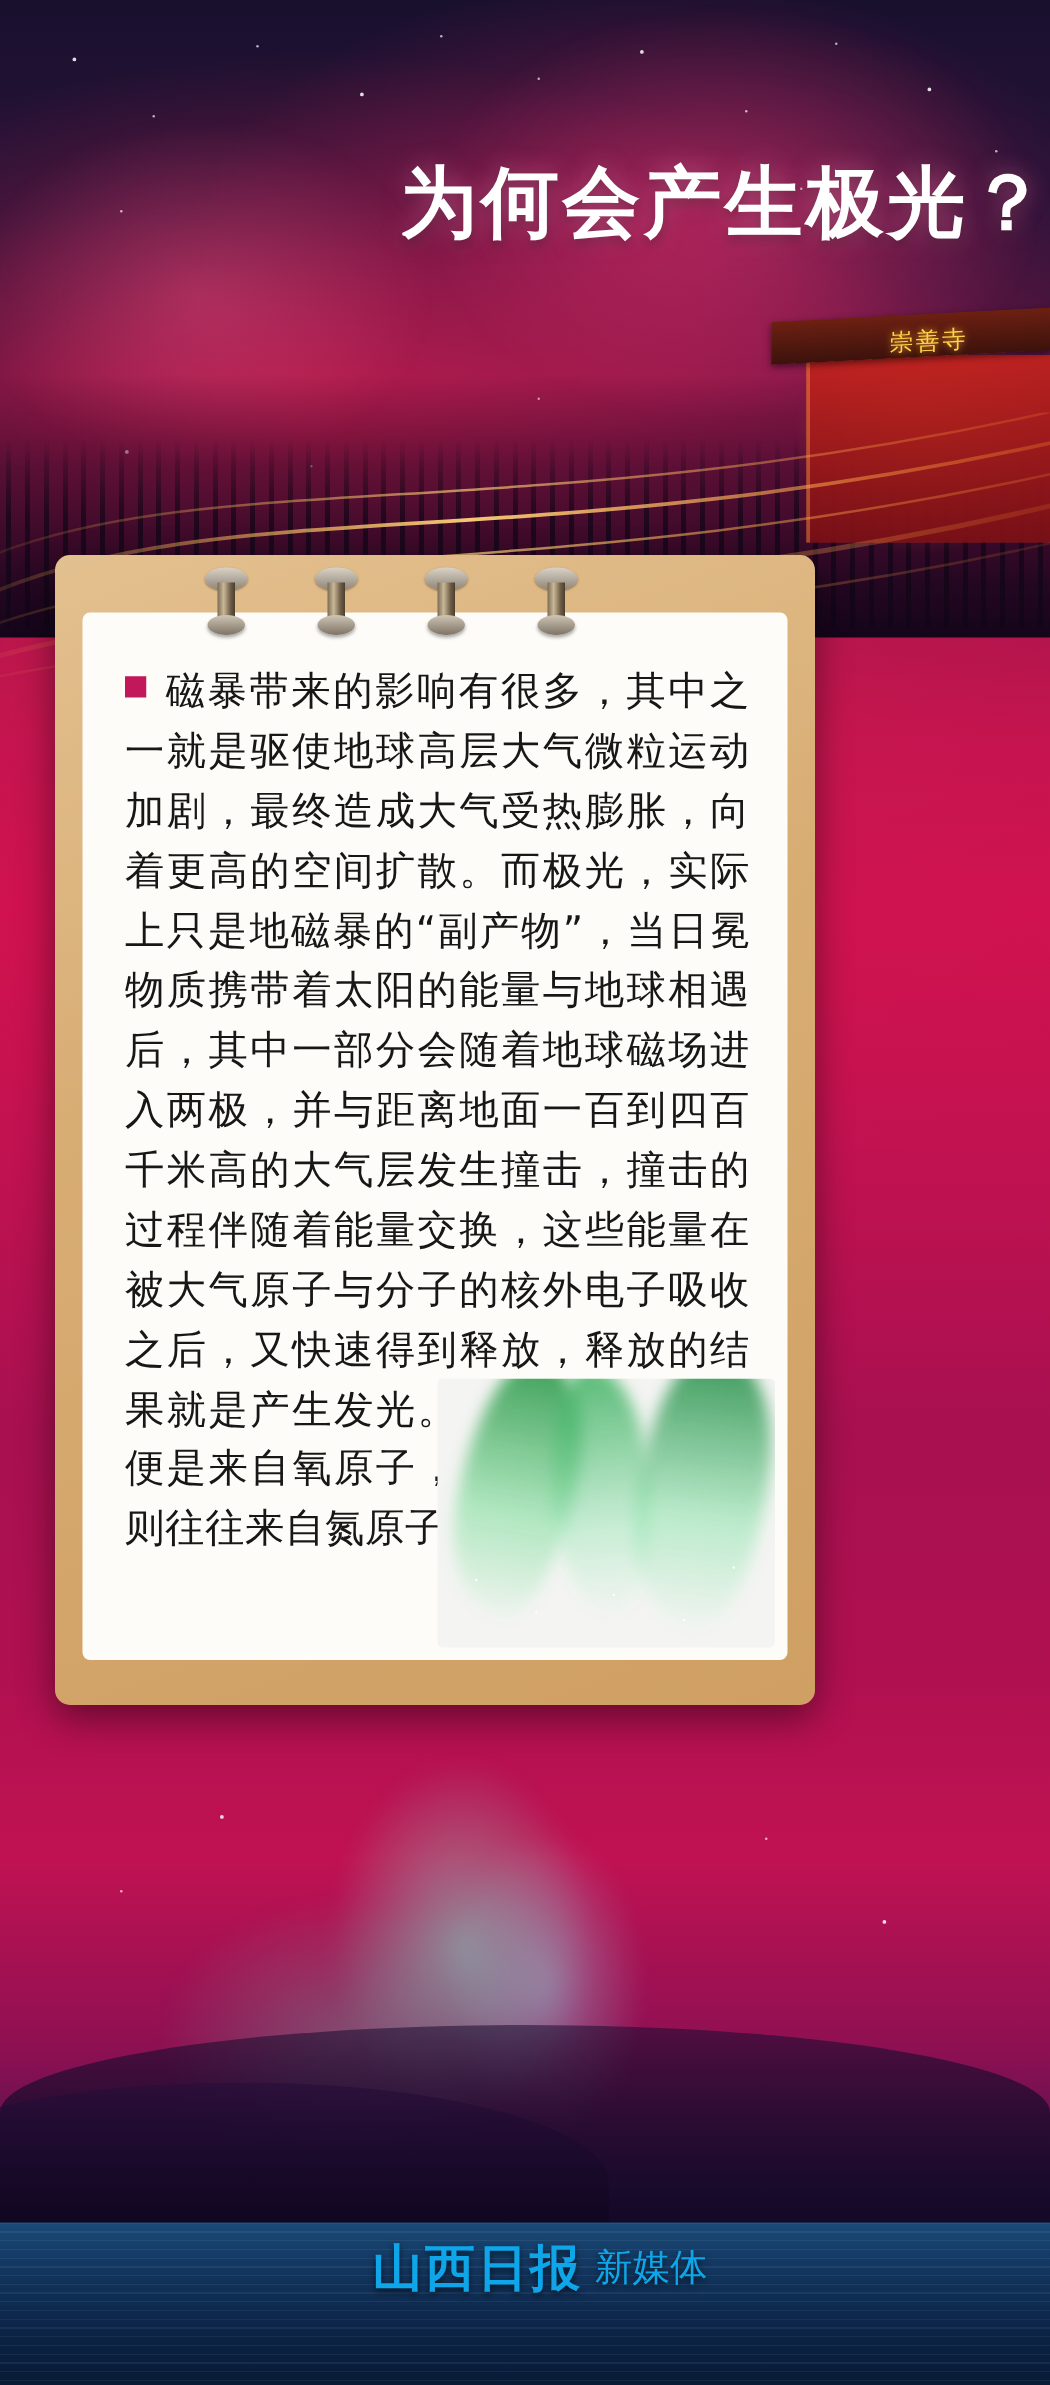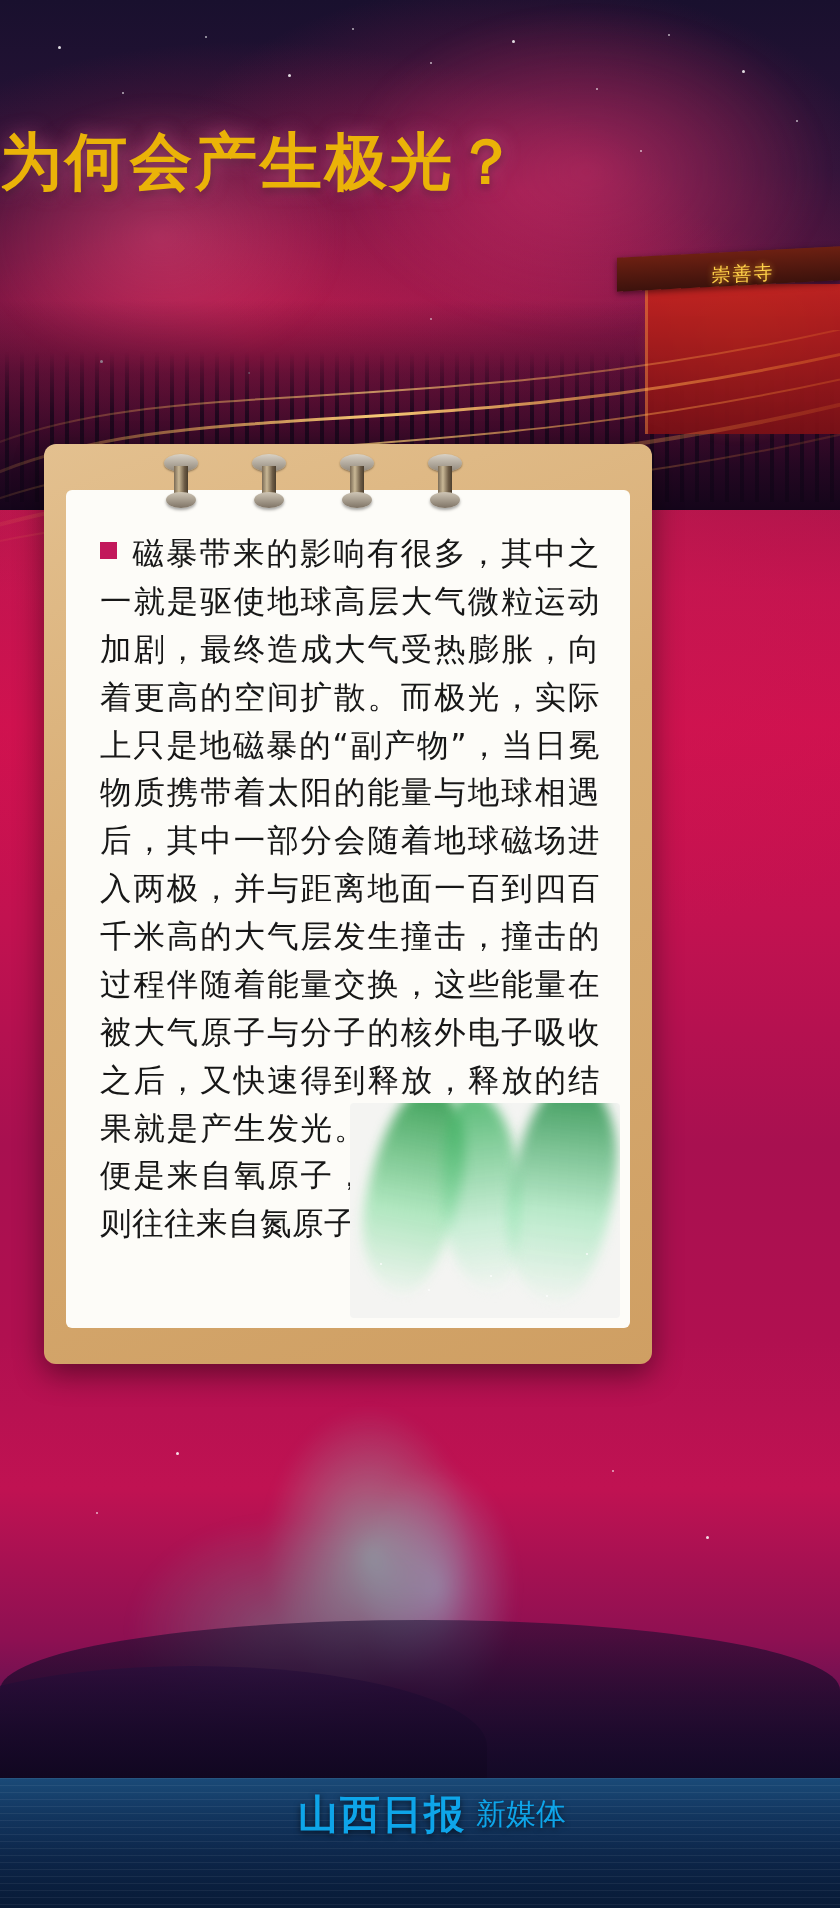--- a/index.html
+++ b/index.html
@@ -201,22 +201,22 @@
       rgba(255,255,255,0.06) 0px, rgba(255,255,255,0.06) 1px,
       rgba(255,255,255,0) 1px, rgba(255,255,255,0) 7px);
   }
 
   
   .headline {
     position: absolute;
     top: 120px;
     left: 0;
     width: 100%;
-    text-align: left;
-    color: #eab308;
+    text-align: right;
+    color: #ffffff;
     font-size: 62px;
     font-weight: bold;
     letter-spacing: 3px;
     font-family: "DejaVu Sans", "Liberation Sans", sans-serif;
     text-shadow:
       0 0 18px rgba(255,120,180,.55),
       0 3px 10px rgba(0,0,0,.5);
   }
 
   

